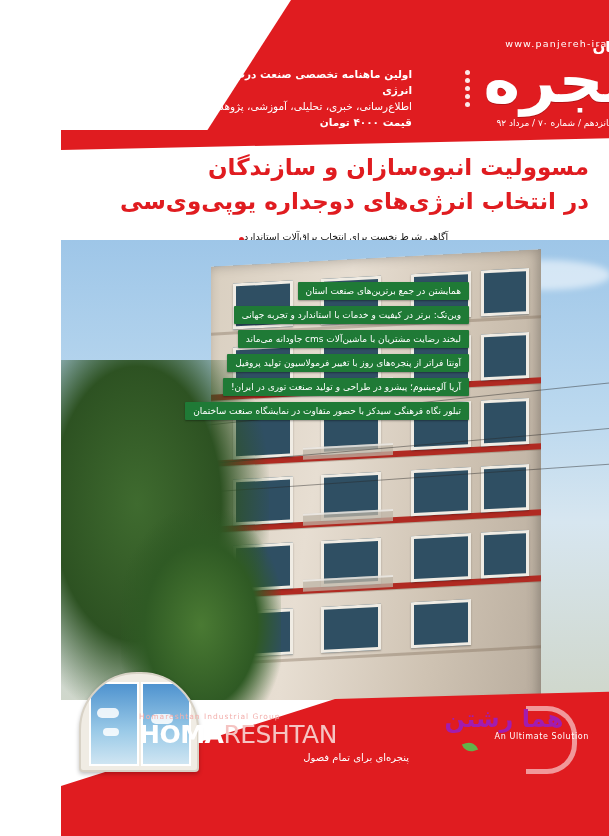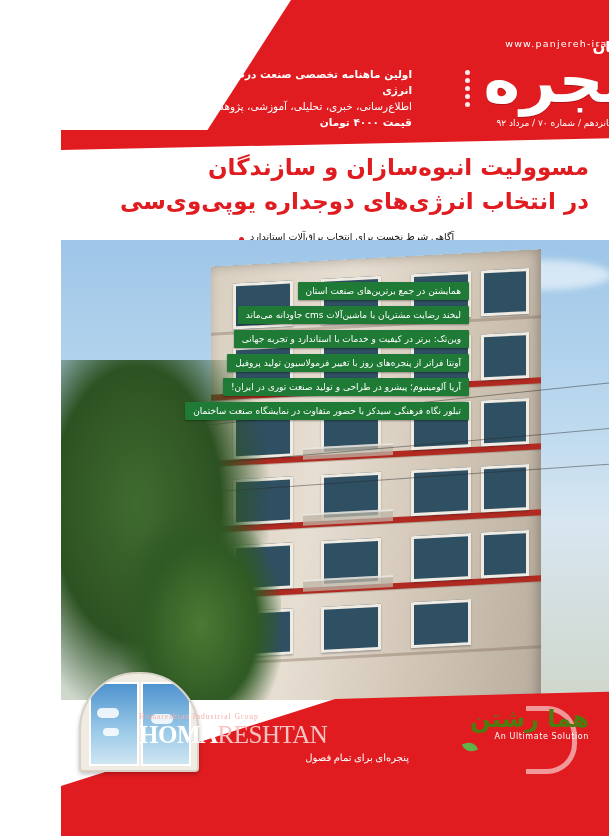--- a/index.html
+++ b/index.html
@@ -76,21 +76,21 @@
     font-size:23px;font-weight:bold;line-height:34px;
   }
 
   
   .bullets{
     position:absolute;right:20px;top:230px;width:350px;
     text-align:right;
   }
   .bullets .b{
     display:flex;flex-direction:row-reverse;align-items:center;
-    gap:6px;margin-bottom:7px;
+    margin-bottom:7px;
   }
   .bullets .dot{
     width:5px;height:5px;border-radius:50%;background:#e01c20;margin-top:5px;flex:0 0 auto;
   }
   .bullets .txt{font-size:9.5px;color:#111;line-height:13px;}
 
   
   .photo{
     position:absolute;left:0;top:240px;width:609px;height:470px;
     background:linear-gradient(#9ec6e8 0%,#bcd9ef 38%,#d7e6f0 60%,#cfd6c9 100%);
@@ -167,37 +167,37 @@
     background:linear-gradient(#4f93cf,#9ccbe8 60%,#cfe5f2);
     border:2px solid #ffffff;
   }
   .window-icon .pane.l{left:8px;}
   .window-icon .pane.r{left:60px;}
   .window-icon .cloud{
     position:absolute;width:22px;height:10px;border-radius:10px;background:#ffffff;opacity:.85;
   }
 
   .brand{
-    position:absolute;right:200px;top:712px;width:270px;text-align:left;direction:ltr;font-family:Liberation Serif, serif;
+    position:absolute;right:200px;top:712px;width:270px;text-align:left;direction:ltr;
   }
   .brand .grp{
     font-size:7.5px;color:#f3b0ad;letter-spacing:1px;margin-bottom:1px;
   }
   .brand .name{
     font-size:25px;font-weight:bold;color:#ffffff;letter-spacing:-.5px;line-height:26px;
   }
   .brand .name .part2{color:#f5c4c2;font-weight:normal;}
   .brand .slogan{
     font-size:10px;color:#ffffff;margin-top:4px;direction:rtl;text-align:right;
   }
   .mono{
     position:absolute;right:20px;top:706px;width:170px;text-align:right;
   }
   .mono .fa{
-    font-size:24px;font-weight:bold;color:#4d7c0f;line-height:26px;
+    font-size:24px;font-weight:bold;color:#a21caf;line-height:26px;text-align:center;
   }
   .mono .en{
     font-size:8px;color:#ffffff;letter-spacing:.6px;direction:ltr;text-align:right;
   }
   .leaf{
     position:absolute;right:132px;top:742px;width:14px;height:10px;
     background:#62b24a;border-radius:0 10px 0 10px;transform:rotate(-18deg);
   }
   .d-shape{
     position:absolute;right:32px;top:706px;width:46px;height:58px;
@@ -324,22 +324,22 @@
     <div class="wire" style="top:200px;transform:rotate(-6deg);"></div>
     <div class="wire" style="top:236px;transform:rotate(-5deg);"></div>
     <div class="wire" style="top:262px;transform:rotate(-4deg);"></div>
 
     <div class="tree"></div>
     <div class="tree2"></div>
   </div>
 
   <div class="callouts">
     <div class="callout">همایشتن در جمع برترین‌های صنعت استان</div>
+    <div class="callout">وین‌تک: برتر در کیفیت و خدمات با استاندارد و تجربه جهانی</div>
     <div class="callout">لبخند رضایت مشتریان با ماشین‌آلات cms جاودانه می‌ماند</div>
-    <div class="callout">وین‌تک: برتر در کیفیت و خدمات با استاندارد و تجربه جهانی</div>
     <div class="callout">آونتا فراتر از پنجره‌های روز با تغییر فرمولاسیون تولید پروفیل</div>
     <div class="callout">آریا آلومینیوم؛ پیشرو در طراحی و تولید صنعت توری در ایران!</div>
     <div class="callout">تبلور نگاه فرهنگی سیدکز با حضور متفاوت در نمایشگاه صنعت ساختمان</div>
   </div>
 
   <div class="bottom"></div>
   <div class="red-swoosh"></div>
 
   <div class="window-icon">
     <div class="pane l">

